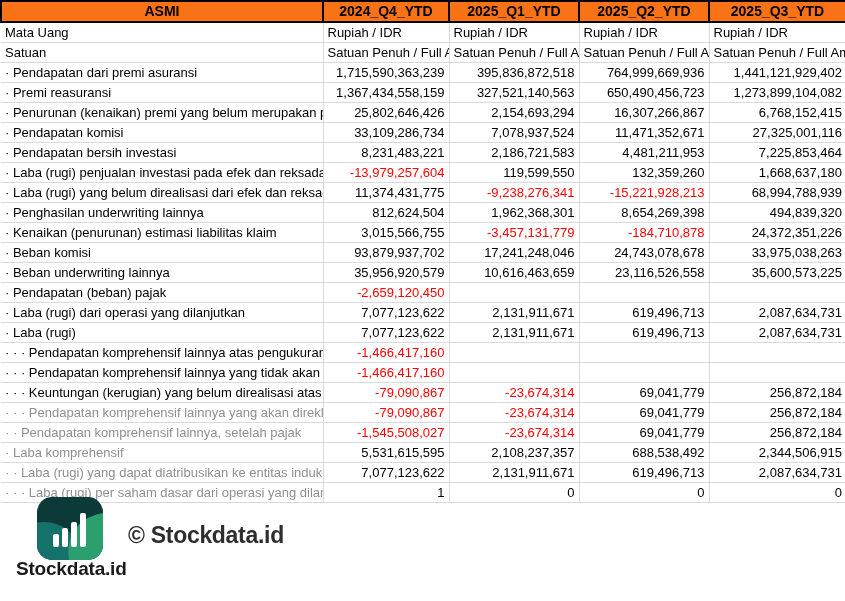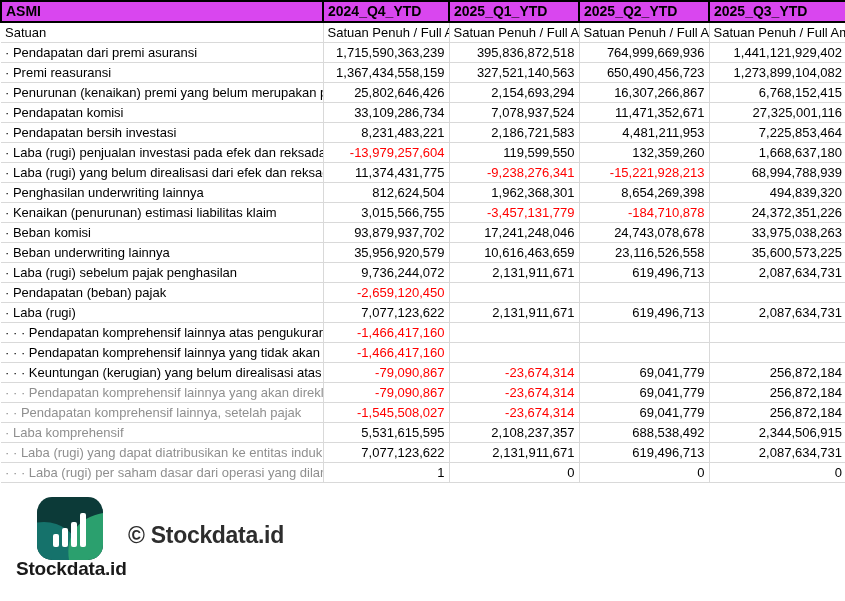--- a/index.html
+++ b/index.html
@@ -40,23 +40,23 @@
     overflow:hidden;
     border:1px solid var(--grid-line);
     color:#000;
   }
   td:first-child{border-left:none;}
   td:last-child{border-right:none;}
   thead th{
     height:21px;
     font-size:14px;
     font-weight:bold;
-    text-align:left;
+    text-align:center;
     border:2px solid var(--header-border);
-    background:#d946ef;
+    background:#f97316;
   }
   td.label{text-align:left;}
   td.val{text-align:right;}
   td.meta{text-align:left;}
   td.neg{color:var(--negative);}
   tr.muted td.label{color:var(--muted-label);}
   
   .wm-logo{
     position:absolute;left:37px;top:497px;width:66px;height:63px;
     pointer-events:none;
@@ -90,20 +90,27 @@
         <th>ASMI</th>
 
       <th>2024_Q4_YTD</th>
           <th>2025_Q1_YTD</th>
           <th>2025_Q2_YTD</th>
           <th>2025_Q3_YTD</th>
         </tr>
     </thead>
     <tbody>
 
+    <tr>
+          <td class="label">Mata Uang</td>
+          <td class="meta">Rupiah / IDR</td>
+          <td class="meta">Rupiah / IDR</td>
+          <td class="meta">Rupiah / IDR</td>
+          <td class="meta">Rupiah / IDR</td>
+        </tr>
         <tr>
           <td class="label">Satuan</td>
           <td class="meta">Satuan Penuh / Full Amount</td>
           <td class="meta">Satuan Penuh / Full Amount</td>
           <td class="meta">Satuan Penuh / Full Amount</td>
           <td class="meta">Satuan Penuh / Full Amount</td>
         </tr>
         <tr>
           <td class="label">· Pendapatan dari premi asuransi</td>
           <td class="val">1,715,590,363,239</td>
@@ -175,32 +182,32 @@
           <td class="val">33,975,038,263</td>
         </tr>
         <tr>
           <td class="label">· Beban underwriting lainnya</td>
           <td class="val">35,956,920,579</td>
           <td class="val">10,616,463,659</td>
           <td class="val">23,116,526,558</td>
           <td class="val">35,600,573,225</td>
         </tr>
         <tr>
-          <td class="label">· Laba (rugi) sebelum pajak penghasilan</td>
-          <td class="val">9,736,244,072</td>
+          <td class="label">· Pendapatan (beban) pajak</td>
+          <td class="val neg">-2,659,120,450</td>
+          <td class="val"></td>
+          <td class="val"></td>
+          <td class="val"></td>
+        </tr>
+        <tr>
+          <td class="label">· Laba (rugi) dari operasi yang dilanjutkan</td>
+          <td class="val">7,077,123,622</td>
           <td class="val">2,131,911,671</td>
           <td class="val">619,496,713</td>
           <td class="val">2,087,634,731</td>
-        </tr>
-        <tr>
-          <td class="label">· Pendapatan (beban) pajak</td>
-          <td class="val neg">-2,659,120,450</td>
-          <td class="val"></td>
-          <td class="val"></td>
-          <td class="val"></td>
         </tr>
         <tr>
           <td class="label">· Laba (rugi)</td>
           <td class="val">7,077,123,622</td>
           <td class="val">2,131,911,671</td>
           <td class="val">619,496,713</td>
           <td class="val">2,087,634,731</td>
         </tr>
         <tr>
           <td class="label">· · · Pendapatan komprehensif lainnya atas pengukuran kembali</td>

